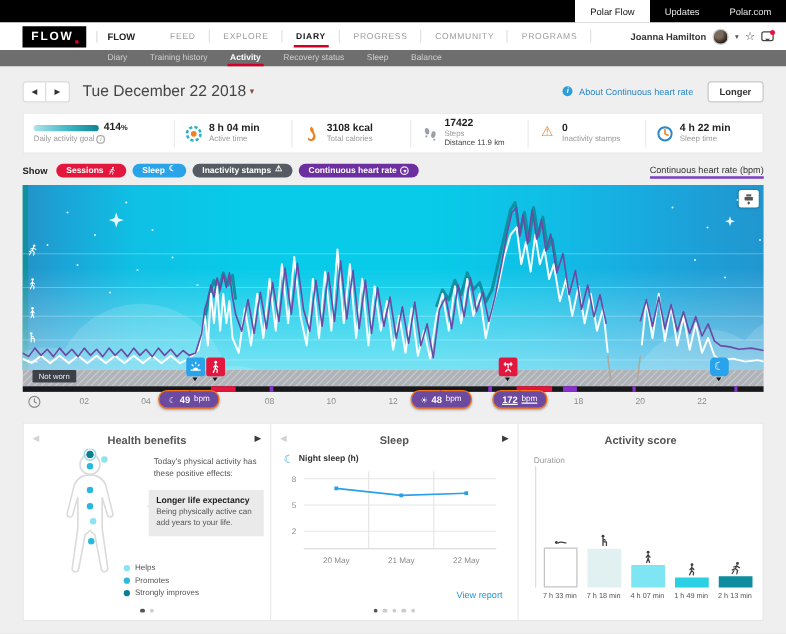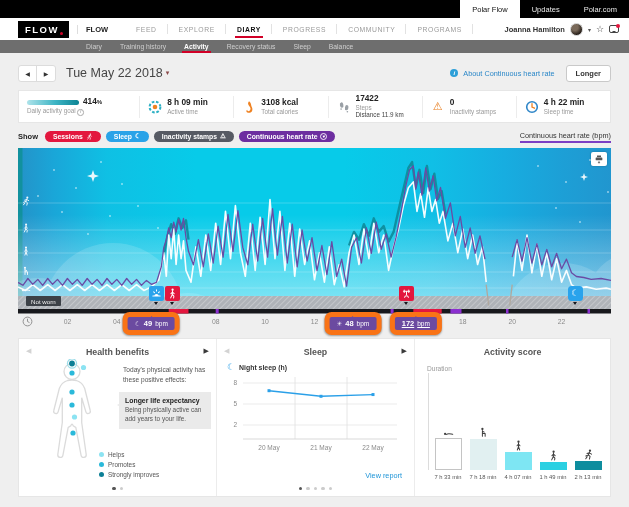--- a/index.html
+++ b/index.html
@@ -80,21 +80,21 @@
   .zone-icon { position:absolute; left:3px; width:10px; height:10px; opacity:.95; }
   .zone-icon svg { width:10px; height:10px; }
   .notworn-chip { position:absolute; left:8px; top:148px; background:#3c4147; color:#eee; font-size:6.2px; padding:1.5px 5px; border-radius:1px; }
   .print-btn { position:absolute; right:4px; top:4px; width:16px; height:14px; background:#fff; border:none; border-radius:2px; display:flex; align-items:center; justify-content:center; cursor:pointer; box-shadow:0 0 2px rgba(0,0,0,.3); }
   .print-btn svg { width:10px; height:10px; }
   .marker { position:absolute; top:138px; width:15px; height:15px; border-radius:2px; display:flex; align-items:center; justify-content:center; cursor:pointer; }
   .marker.rounded { border-radius:3.5px; }
   .marker svg { width:11px; height:11px; }
   .marker .mglyph { color:#fff; font-size:9px; line-height:1; }
   .marker::after { content:""; position:absolute; top:16px; left:50%; margin-left:-2.5px; border:2.5px solid transparent; border-top:3.5px solid #15161c; }
-  .hr-badge { position:absolute; top:164px; transform:translateX(-50%); background:#6b4aa0; border:5px solid #f97316; color:#fff; border-radius:7px; padding:2px 7px; font-size:6.5px; white-space:nowrap; display:flex; align-items:center; gap:3px; box-shadow:0 1px 2px rgba(0,0,0,.35); z-index:3; }
+  .hr-badge { position:absolute; top:164px; transform:translateX(-50%); background:#6b4aa0; border:1px solid #f97316; color:#fff; border-radius:7px; padding:2px 7px; font-size:6.5px; white-space:nowrap; display:flex; align-items:center; gap:3px; box-shadow:0 1px 2px rgba(0,0,0,.35); z-index:3; }
   .hr-badge::before { content:""; position:absolute; top:-4.5px; left:50%; margin-left:-3px; border:3px solid transparent; border-bottom:4px solid #6b4aa0; }
   .hr-badge .bval { font-size:7.5px; font-weight:bold; }
   .hr-badge .bglyph { font-size:6.5px; opacity:.9; }
   .axis-row { position:relative; height:16px; }
   .axis-tick { position:absolute; top:4px; font-size:6.8px; color:#8a8a8a; transform:translateX(-50%); }
   .axis-clock { position:absolute; left:4px; top:2px; width:11px; height:11px; cursor:pointer; }
 
   
   .cards-row { margin-top:8px; background:#fff; border:1px solid #e6e6e6; height:159px; display:flex; }
   .card { position:relative; height:100%; }
@@ -178,21 +178,21 @@
       <div class="subnav-item">Balance</div>
     </div>
 
   <div class="content">
 
     <div class="date-row">
       <div class="arrow-group">
         <span class="arrow-btn">◀</span>
         <span class="arrow-btn">▶</span>
       </div>
-      <span class="date-label">Tue May 22 2018</span>
+      <span class="date-label">Tue December 22 2018</span>
       <span class="date-caret">▾</span>
       <div class="date-right">
         <span class="info-icon">i</span>
         <span class="about-link">About Continuous heart rate</span>
         <button class="today-btn">Longer</button>
       </div>
     </div>
 
     <div class="stats-card" id="stats-card">
         <div class="stat">
@@ -205,21 +205,21 @@
           </div>
         </div>
         <div class="stat">
           <span class="stat-icon">
             <svg viewBox="0 0 14 14">
               <circle cx="7" cy="7" r="5.4" fill="none" stroke="#2bb0c4" stroke-width="2" stroke-dasharray="2.6 1.7"></circle>
               <circle cx="7" cy="7" r="2.3" fill="#ef8222"></circle>
             </svg>
           </span>
       <div class="stat-col">
-            <span class="stat-value">8 h 09 min</span>
+            <span class="stat-value">8 h 04 min</span>
       <span class="stat-label">Active time</span>
           </div>
         </div>
         <div class="stat">
           <span class="stat-icon">
             <svg viewBox="0 0 12 12">
               <path d="M6 1 C3 4.5 9.3 5.5 6.7 9 C5.9 10 4.4 9.7 4.4 8.4 C3.1 9.6 3.9 11 6 11 C8.7 11 9.6 8.4 8.4 6 C7.5 4.2 8.3 2.8 6 1 Z" fill="#ef8222"></path>
             </svg>
           </span>
       <div class="stat-col">

